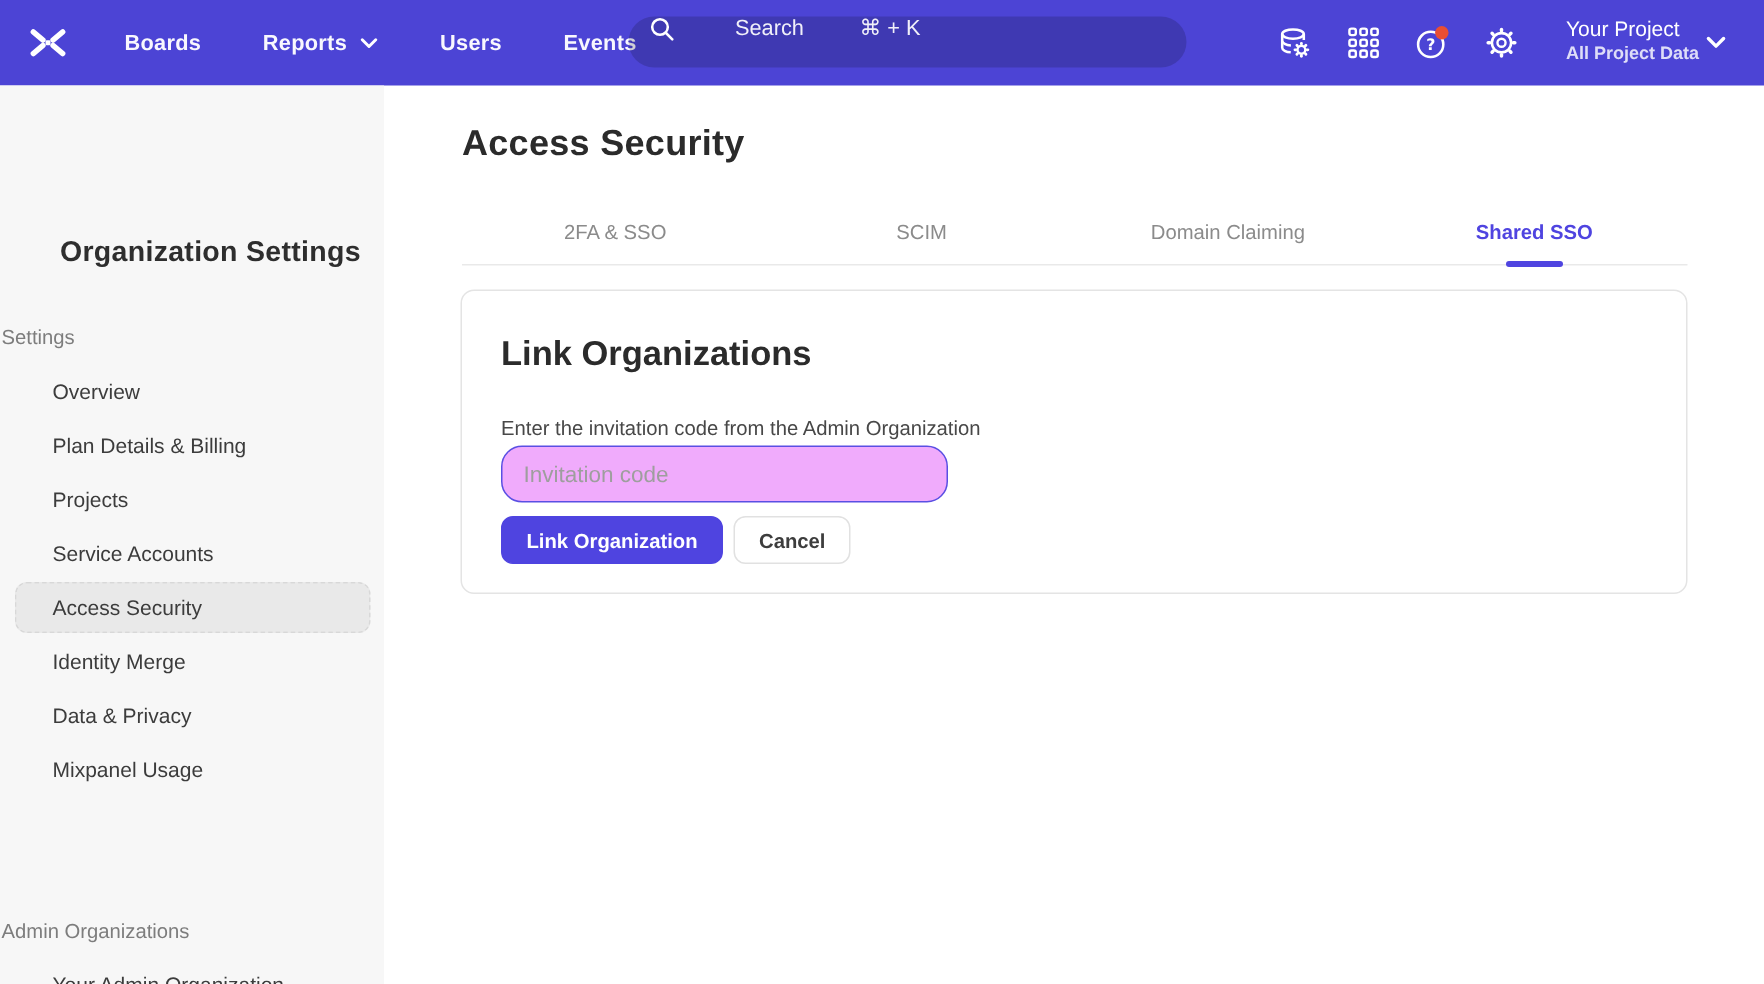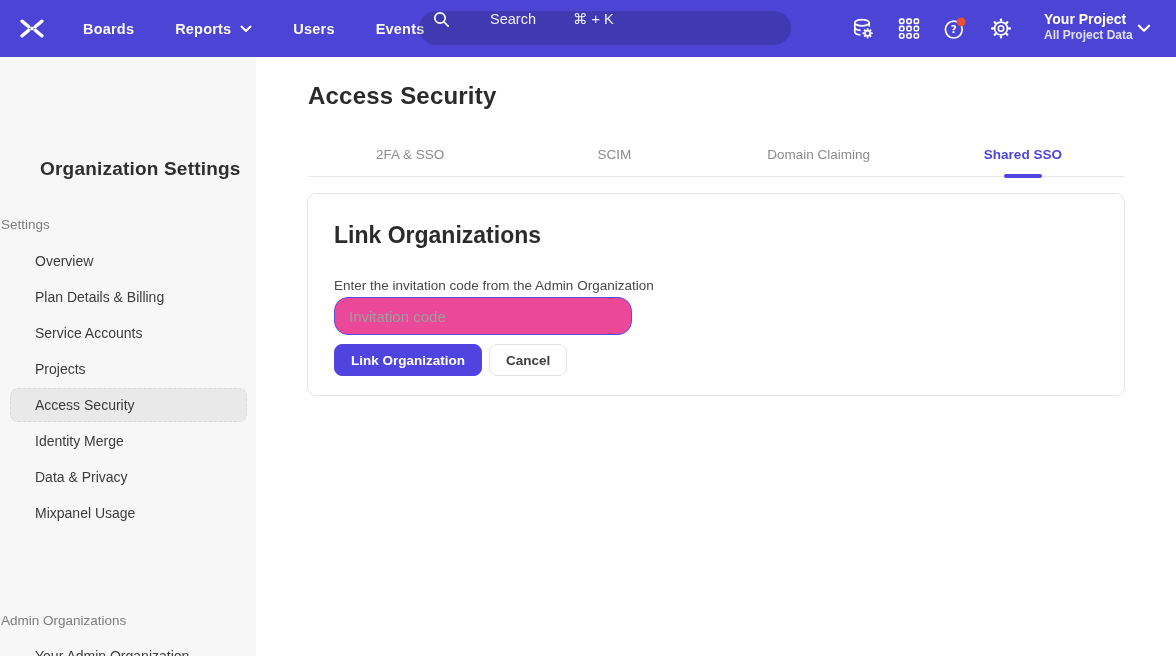--- a/index.html
+++ b/index.html
@@ -18,21 +18,21 @@
   .search { position:absolute; left:419px; top:11px; width:372px; height:34px; border-radius:17px;
             background:rgba(0,0,0,0.16); display:flex; align-items:flex-start; padding:0 14px; cursor:text;gap:28px; }
   .search-icon { width:17px; height:17px; margin-right:12px; flex:none; }
   .search-text { color:rgba(255,255,255,0.92); font-size:14.5px; }
   .search-shortcut { color:rgba(255,255,255,0.92); font-size:14.5px; margin-left:9px; }
 
   .top-icons { position:absolute; left:851px; top:16px; display:flex; gap:22px; }
   .top-icon { width:24px; height:25px; position:relative; cursor:pointer; }
 
   .project { position:absolute; left:1044px; top:10px; cursor:pointer; }
-  .project-name { color:#ffffff; font-size:14px; font-weight:700; line-height:18px; }
+  .project-name { color:#ffffff; font-size:14px; font-weight:400; line-height:18px; }
   .project-sub  { color:rgba(255,255,255,0.82); font-size:12px; font-weight:700; line-height:15px; }
   .project-chev { position:absolute; left:1137px; top:24px; width:14px; height:9px; cursor:pointer; }
 
   
   .sidebar { position:absolute; top:57px; left:0; width:256px; height:599px; background:#f7f7f7;padding-left:41px; }
   .sidebar-title { position:absolute; top:101px; left:40px; font-size:19px; font-weight:700; color:#2e2e2e; letter-spacing:.2px; }
   .section-label { position:absolute; left:1px; font-size:13.5px; color:#7d7d7d; font-weight:400; }
   .sec1-label { top:160px; }
   .sec2-label { top:556px; }
   .items-1 { position:absolute; top:185px; left:0; width:256px; }
@@ -50,21 +50,21 @@
   .tab.active { color:#4F44E0; font-weight:700; }
   .tab.active::after { content:""; position:absolute; bottom:-2px; left:50%; transform:translateX(-50%);
                        width:38px; height:4px; border-radius:2px; background:#4F44E0; }
 
   .card { position:absolute; left:307px; top:193px; width:818px; height:203px; background:#ffffff;
           border:1px solid #e4e4e4; border-radius:9px; }
   .card-title { position:absolute; left:26px; top:28px; font-size:23px; font-weight:700; color:#2b2b2b; }
   .card-label { position:absolute; left:26px; top:84px; font-size:13.5px; color:#484848;text-align:right; }
   .invite-input { position:absolute; left:26px; top:103px; width:298px; height:38px; border:1.5px solid #5A4FE3;
                   border-radius:14px; padding:0 14px; font-size:15px; color:#3c3c3c; outline:none;
-                  font-family:"Liberation Sans","DejaVu Sans",sans-serif; background:#ec4899; }
+                  font-family:"Liberation Sans","DejaVu Sans",sans-serif; background:#f0abfc; }
   .invite-input::placeholder { color:#9e9e9e; opacity:1; }
   .btn-row { position:absolute; left:26px; top:150px; display:flex; gap:7px; }
   .btn { height:32px; padding:0 16px; border-radius:8px; font-size:13.5px; font-weight:600;
          display:flex; align-items:center; cursor:pointer; font-family:"Liberation Sans","DejaVu Sans",sans-serif; }
   .btn-primary { background:#4F44E0; color:#ffffff; border:1px solid #4F44E0; }
   .btn-secondary { background:#ffffff; color:#3d3d3d; border:1px solid #e1e1e1; }
 </style>
 </head>
 <body>
 
@@ -182,24 +182,24 @@
 
     <div class="section-label sec1-label">Settings</div>
     <div class="items-1">
       <div class="side-item">
           <span>Overview</span>
         </div>
       <div class="side-item">
           <span>Plan Details &amp; Billing</span>
         </div>
       <div class="side-item">
+          <span>Projects</span>
+        </div>
+      <div class="side-item">
           <span>Service Accounts</span>
-        </div>
-      <div class="side-item">
-          <span>Projects</span>
         </div>
       <div class="side-item active">
           <span>Access Security</span>
         </div>
       <div class="side-item">
           <span>Identity Merge</span>
         </div>
       <div class="side-item">
           <span>Data &amp; Privacy</span>
         </div>

